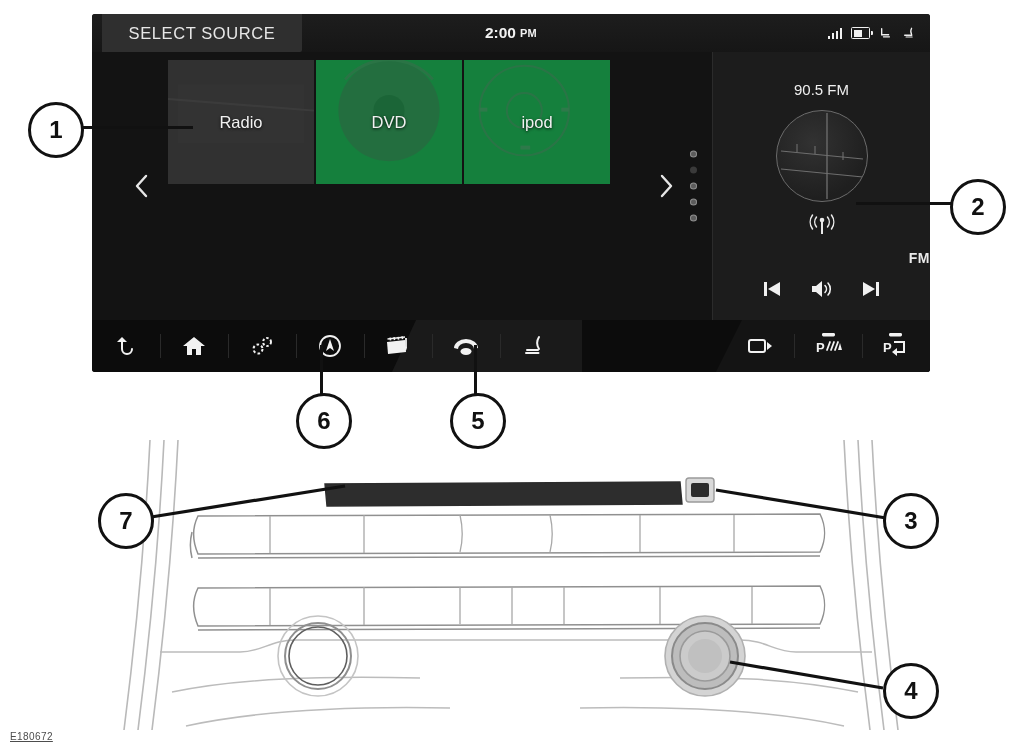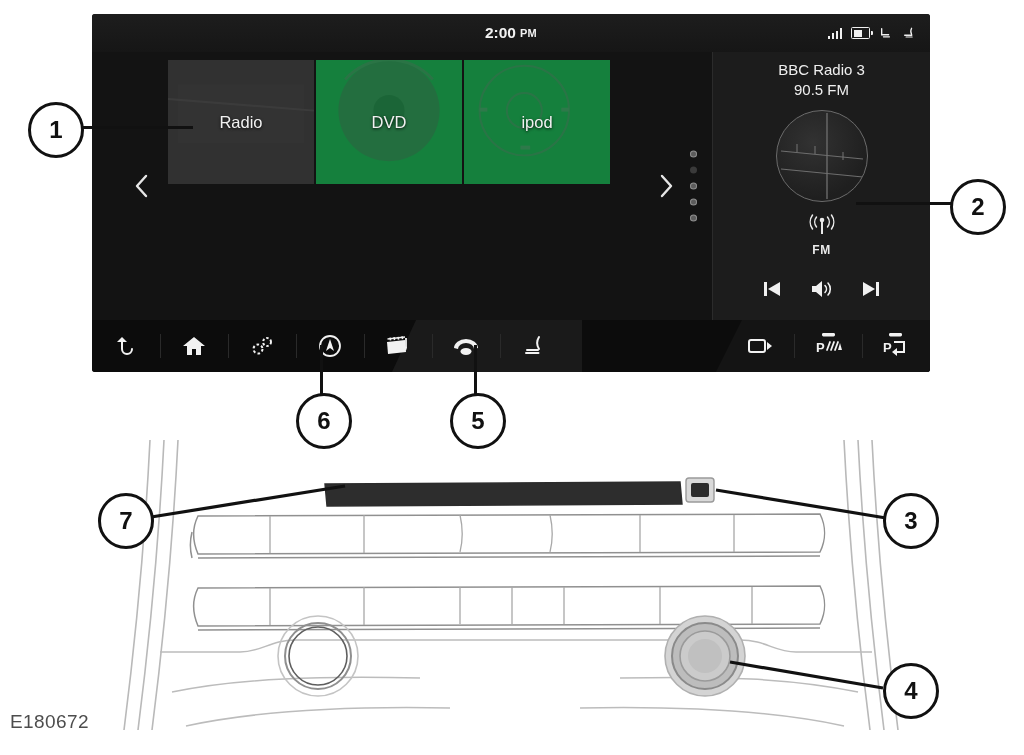--- a/index.html
+++ b/index.html
@@ -66,22 +66,22 @@
   #np-title{position:absolute;left:0;right:0;top:8px;text-align:center;
             color:#efefef;font-size:15px;line-height:20px;}
   #np-freq{position:absolute;left:0;right:0;top:28px;text-align:center;
            color:#efefef;font-size:15px;line-height:20px;}
   #dial{position:absolute;left:50%;top:58px;transform:translateX(-50%);
         width:90px;height:90px;border-radius:50%;border:1.3px solid #6b6b6b;
         background:radial-gradient(circle at 40% 35%,#323232,#1f1f1f 70%);overflow:hidden;}
   #dial svg{position:absolute;inset:0;}
   #fm{position:absolute;left:0;right:0;top:162px;text-align:center;}
   #fm svg{display:inline-block;}
-  #fm .fmtxt{display:block;color:#eaeaea;font-size:12px;font-weight:bold;
-             letter-spacing:.5px;margin-top:1px;}
+  #fm .fmtxt{display:block;color:#eaeaea;font-size:14px;font-weight:bold;
+             letter-spacing:.5px;margin-top:8px;text-align:right;}
   #transport{position:absolute;left:0;right:0;bottom:18px;
              display:flex;align-items:center;justify-content:space-evenly;padding:0 26px;}
   #transport > div{width:34px;height:26px;display:flex;align-items:center;justify-content:center;}
   #transport svg{fill:#f0f0f0;}
 
   
   #toolbar{position:absolute;left:0;bottom:0;width:100%;height:52px;
            background:#0c0c0c;display:flex;align-items:center;}
   #toolbar .grp{display:flex;align-items:center;height:100%;}
   #grp-left{flex:0 0 auto;}
@@ -100,29 +100,32 @@
   .callout{position:absolute;width:50px;height:50px;border-radius:50%;
            background:#ffffff;border:3.4px solid #111;
            display:flex;align-items:center;justify-content:center;
            font-size:24px;font-weight:bold;color:#111;z-index:40;}
   .leader{position:absolute;background:#111;z-index:35;}
 
   
   #dash{position:absolute;left:120px;top:440px;width:790px;height:290px;z-index:5;}
   #dash svg{display:block;}
 
-  #figcode{position:absolute;left:10px;top:711px;color:#4d4d4d;font-size:19px;
-           letter-spacing:.4px;}
+  #figcode{position:absolute;left:10px;top:731px;color:#4d4d4d;font-size:10px;
+           letter-spacing:.4px;text-decoration:underline;}
 </style>
 </head>
 <body>
 
 <div id="screen">
 
   <div id="statusbar">
+    <div id="src-tab">
+      <span>SELECT SOURCE</span>
+    </div>
     <div id="clock">
       <span>2:00</span>
       <span class="ampm">PM</span>
     </div>
     <div id="status-icons">
       <span class="sig">
           <i></i>
           <i></i>
           <i></i>
           <i></i>
@@ -197,21 +200,20 @@
       <div id="dots">
         <span class="dot"></span>
         <span class="dot off"></span>
         <span class="dot"></span>
         <span class="dot"></span>
         <span class="dot"></span>
       </div>
     </div>
 
     <div id="np">
-      <div id="np-title">BBC Radio 3</div>
       <div id="np-freq">90.5 FM</div>
 
       <div id="dial">
         <svg viewBox="0 0 90 90">
           <path d="M4 40 L86 48" stroke="#6e6e6e" stroke-width="1.1" fill="none"></path>
           <path d="M4 58 L86 66" stroke="#6e6e6e" stroke-width="1.1" fill="none"></path>
           <path d="M50 2 L50 88" stroke="#707070" stroke-width="1.3" fill="none"></path>
           <path d="M20 33 L20 41" stroke="#757575" stroke-width="1"></path>
           <path d="M38 35 L38 43" stroke="#757575" stroke-width="1"></path>
           <path d="M66 41 L66 49" stroke="#757575" stroke-width="1"></path>

